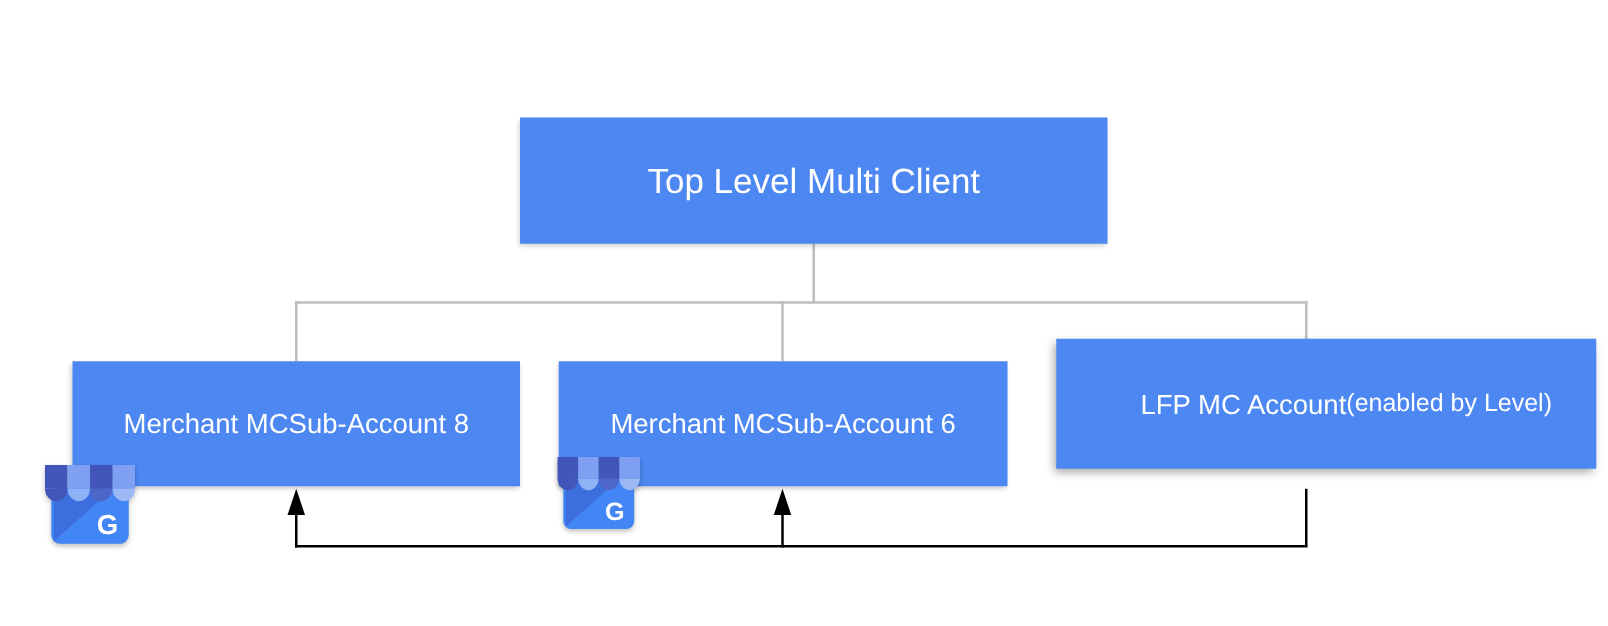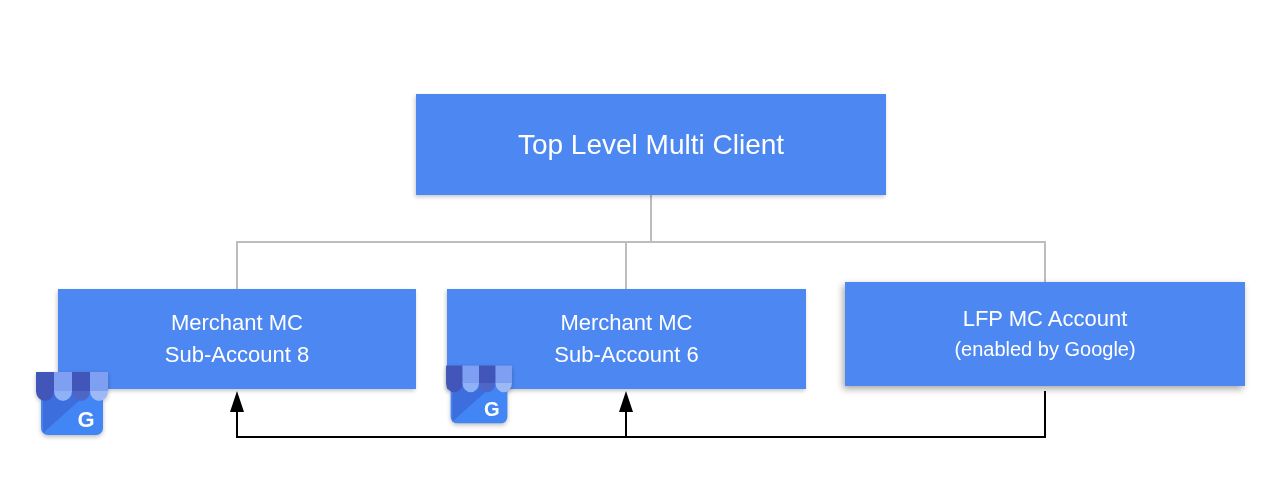--- a/index.html
+++ b/index.html
@@ -15,43 +15,44 @@
     position: absolute;
     left: 0; top: 0;
     width: 1286px; height: 501px;
     pointer-events: none;
   }
   .node {
     position: absolute;
     background: #4d87f1;
     color: #ffffff;
     display: flex;
-    flex-direction: column;
+    flex-direction: row;
     align-items: center;
     justify-content: center;
     text-align: center;
     box-shadow: -1px 2px 4px rgba(0,0,0,0.22);
   }
   .node .l1, .node .l2 { display: block; }
   #node-mca {
     left: 416px; top: 94px; width: 470px; height: 101px;
     font-size: 28px; line-height: 41px;
   }
   #node-sub1 {
     left: 58px; top: 289px; width: 358px; height: 100px;
     font-size: 22px; line-height: 32px;
   }
   #node-sub2 {
     left: 447px; top: 289px; width: 359px; height: 100px;
     font-size: 22px; line-height: 32px;
   }
   #node-lfp {
-    left: 845px; top: 282px; width: 400px; height: 104px;
+    left: 845px; top: 271px; width: 400px; height: 104px;
     font-size: 22px; line-height: 31px;
     box-shadow: -2px 3px 7px rgba(0,0,0,0.35);
+    padding-left: 32px;
   }
   #node-lfp .l2 { font-size: 20px; }
   .biz-icon {
     position: absolute;
     filter: drop-shadow(0 2px 2px rgba(0,0,0,0.25));
   }
   #biz-icon-1 { left: 34px; top: 367px; }
   #biz-icon-2 { left: 444px; top: 361px; }
   .biz-icon text {
     font-family: "Liberation Sans", sans-serif;
@@ -95,21 +96,21 @@
     <span class="l2">Sub-Account 8</span>
   </div>
 
   <div class="node" id="node-sub2">
     <span class="l1">Merchant MC</span>
     <span class="l2">Sub-Account 6</span>
   </div>
 
   <div class="node" id="node-lfp">
     <span class="l1">LFP MC Account</span>
-    <span class="l2">(enabled by Google)</span>
+    <span class="l2">(enabled by Level)</span>
   </div>
 
   <svg class="biz-icon" id="biz-icon-1" width="76" height="71" viewBox="0 0 76 71">
     <rect x="7" y="22" width="62" height="46" rx="7" fill="#4285f4"></rect>
     <polygon points="9,24 56,24 9,66" fill="#3d6ede"></polygon>
     <g>
       <rect x="2" y="5" width="18" height="19" fill="#4156b8"></rect>
       <rect x="20" y="5" width="18" height="19" fill="#7e9ff2"></rect>
       <rect x="38" y="5" width="18" height="19" fill="#4156b8"></rect>
       <rect x="56" y="5" width="18" height="19" fill="#7e9ff2"></rect>

